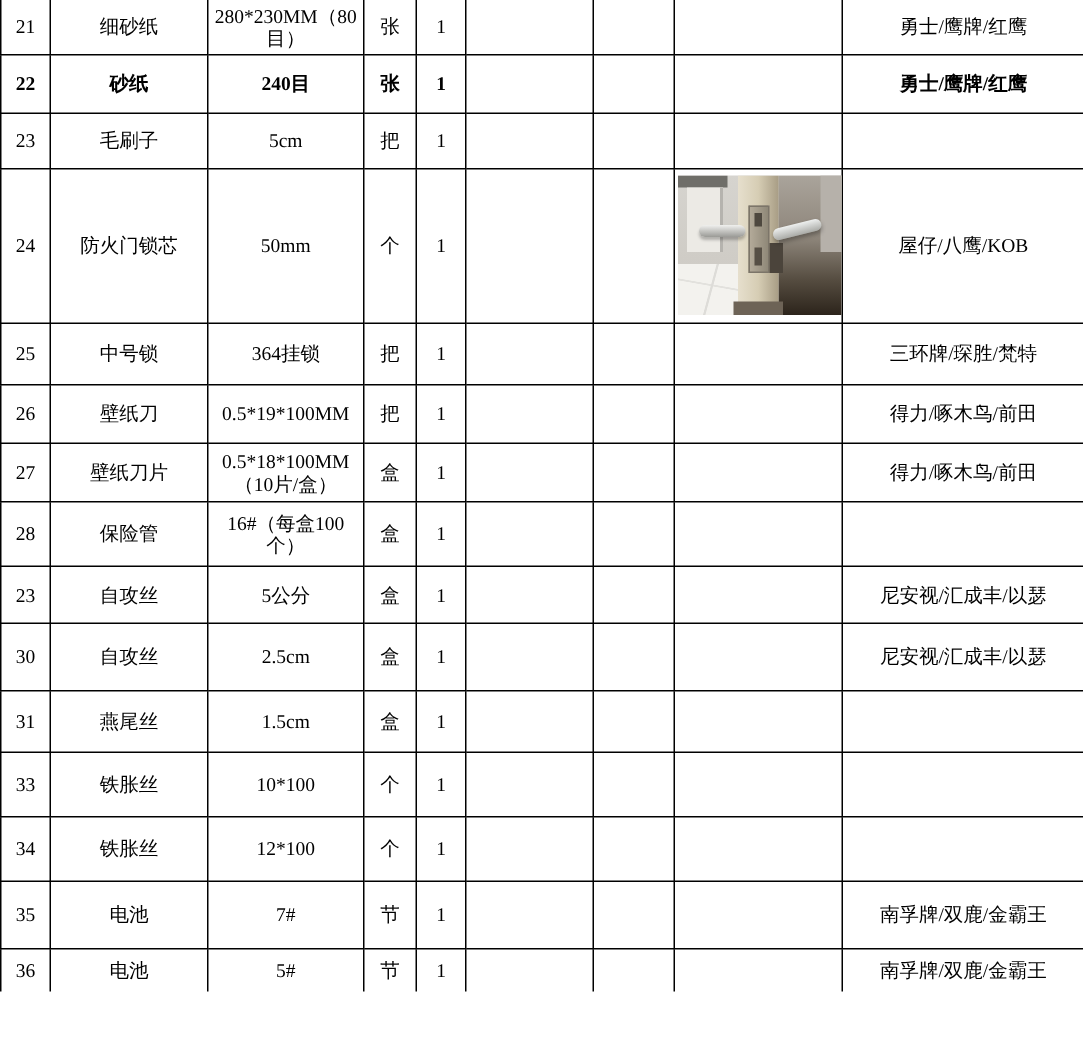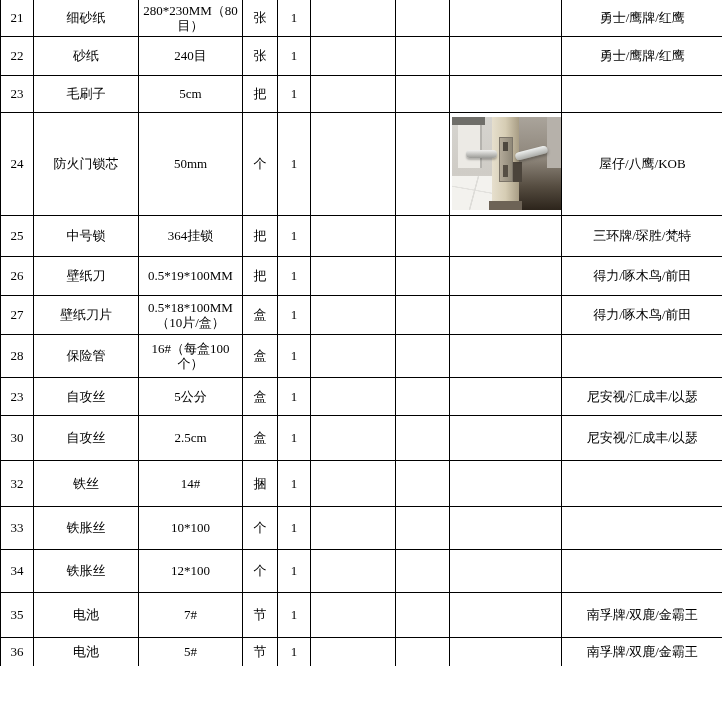--- a/index.html
+++ b/index.html
@@ -91,21 +91,21 @@
           <td class="c-no">21</td>
           <td class="c-name">细砂纸</td>
           <td class="c-spec">280*230MM（80目）</td>
           <td class="c-unit">张</td>
           <td class="c-qty">1</td>
           <td class="c-e1"></td>
           <td class="c-e2"></td>
           <td class="c-img"></td>
           <td class="c-brand">勇士/鹰牌/红鹰</td>
         </tr>
-        <tr style="height: 39px;">
+        <tr style="height: 39px; font-weight: bold;">
           <td class="c-no">22</td>
           <td class="c-name">砂纸</td>
           <td class="c-spec">240目</td>
           <td class="c-unit">张</td>
           <td class="c-qty">1</td>
           <td class="c-e1"></td>
           <td class="c-e2"></td>
           <td class="c-img"></td>
           <td class="c-brand">勇士/鹰牌/红鹰</td>
         </tr>
@@ -206,25 +206,25 @@
           <td class="c-no">30</td>
           <td class="c-name">自攻丝</td>
           <td class="c-spec">2.5cm</td>
           <td class="c-unit">盒</td>
           <td class="c-qty">1</td>
           <td class="c-e1"></td>
           <td class="c-e2"></td>
           <td class="c-img"></td>
           <td class="c-brand">尼安视/汇成丰/以瑟</td>
         </tr>
-        <tr style="height: 46px;">
-          <td class="c-no">32</td>
-          <td class="c-name">铁丝</td>
-          <td class="c-spec">14#</td>
-          <td class="c-unit">捆</td>
+        <tr style="height: 41px;">
+          <td class="c-no">31</td>
+          <td class="c-name">燕尾丝</td>
+          <td class="c-spec">1.5cm</td>
+          <td class="c-unit">盒</td>
           <td class="c-qty">1</td>
           <td class="c-e1"></td>
           <td class="c-e2"></td>
           <td class="c-img"></td>
           <td class="c-brand"></td>
         </tr>
         <tr style="height: 43px;">
           <td class="c-no">33</td>
           <td class="c-name">铁胀丝</td>
           <td class="c-spec">10*100</td>

